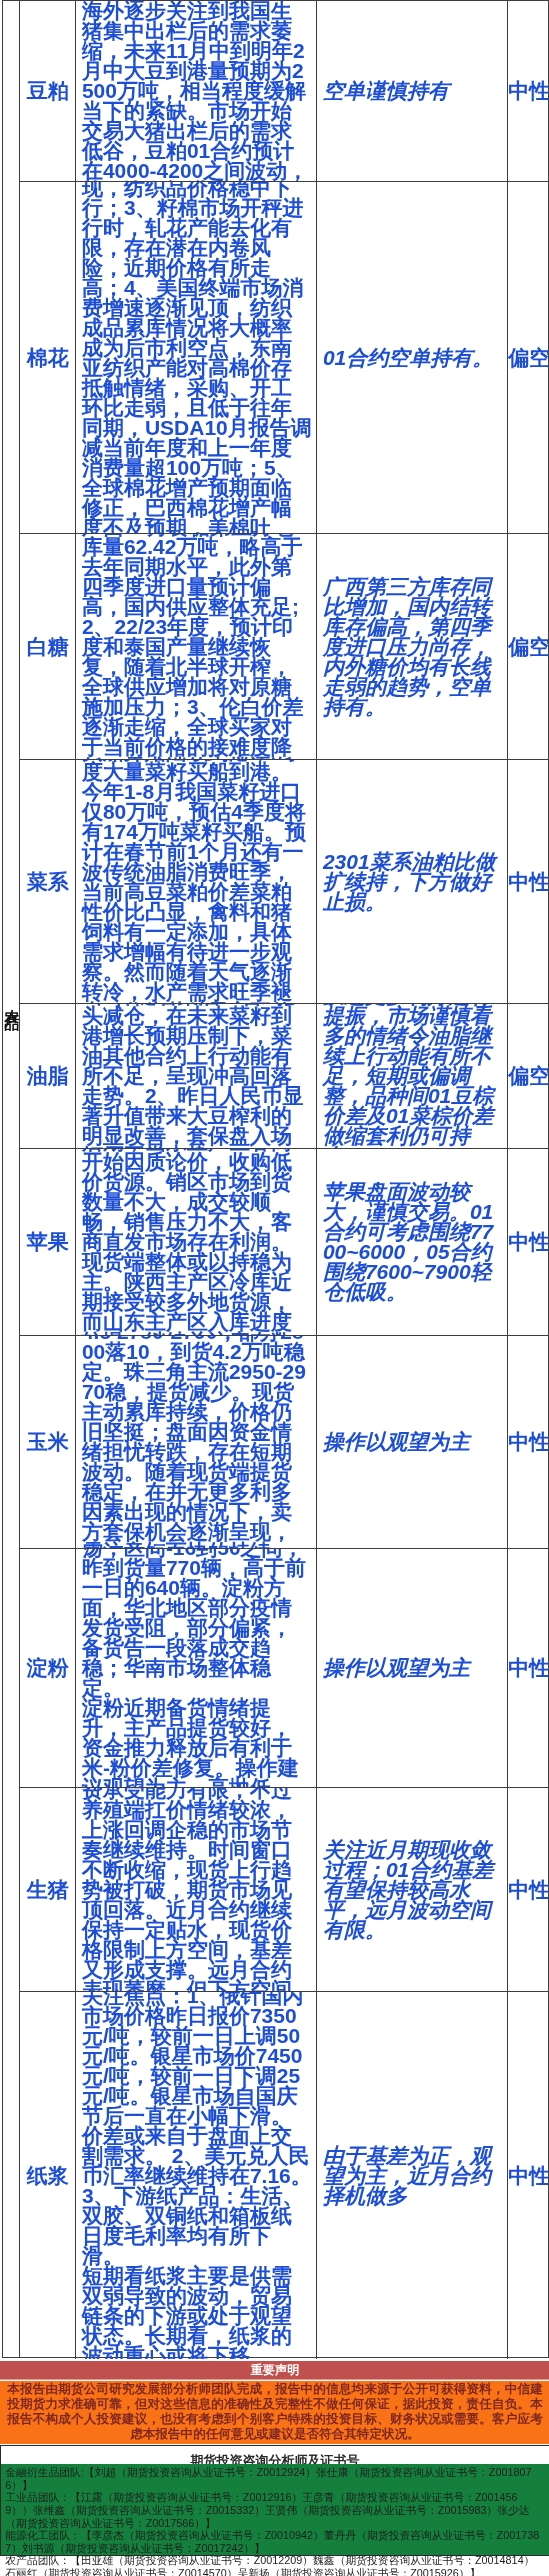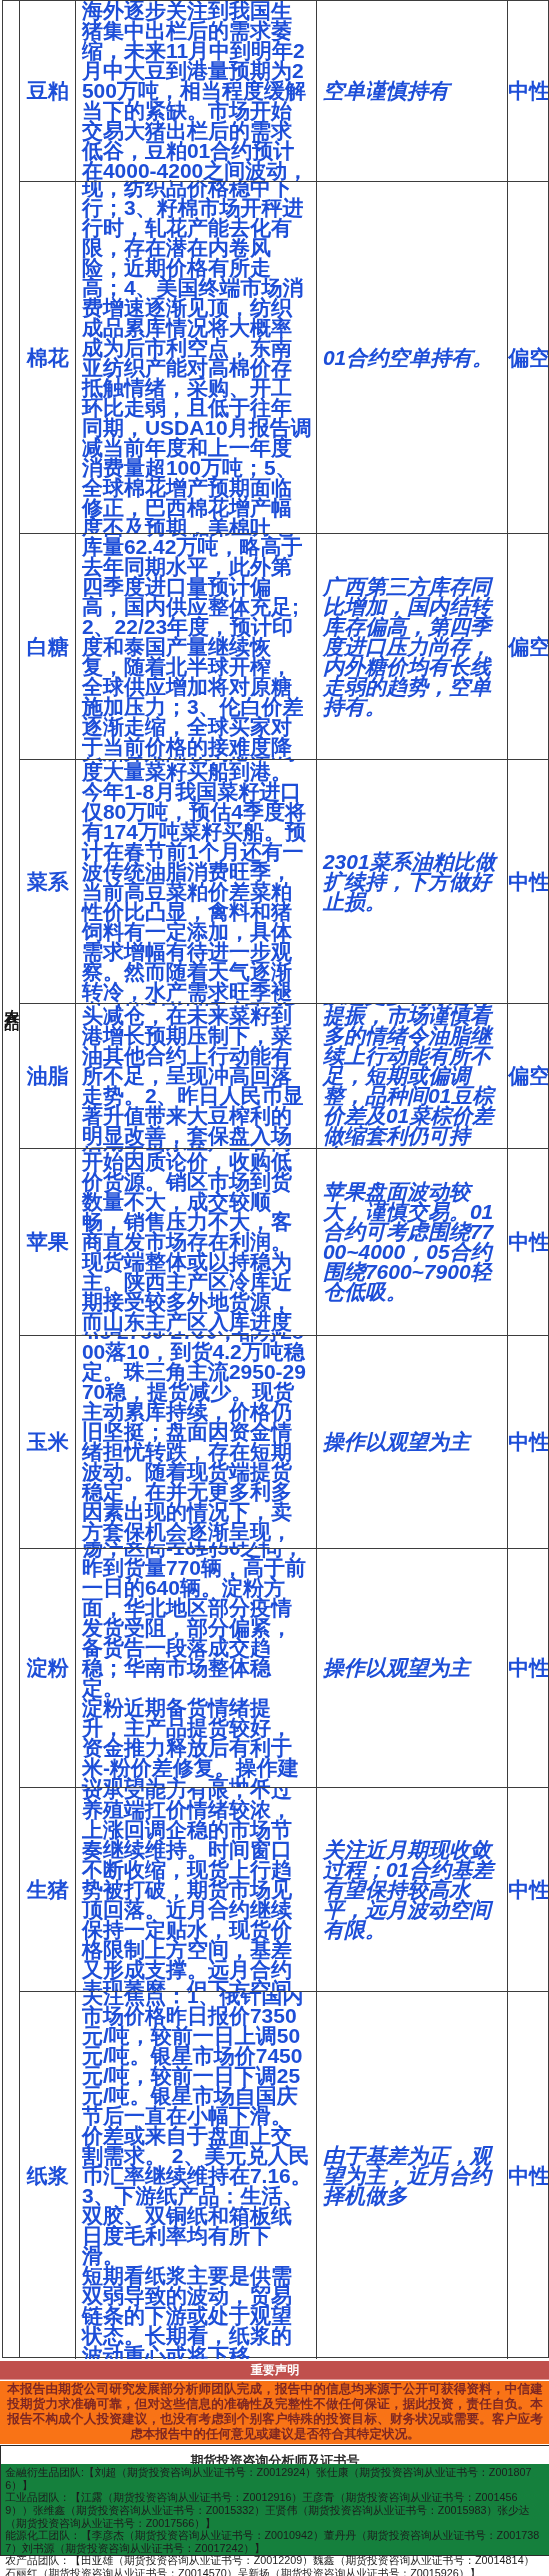--- a/index.html
+++ b/index.html
@@ -130,21 +130,21 @@
       </div>
 
       <div class="row" style="height:187px;">
         <div class="cell cell-name">
             <div class="txt">苹果</div>
           </div>
         <div class="cell cell-analysis">
             <div class="txt">各主产区逐步进入收购后期，山东主产区客商开始因质论价，收购低价货源。销区市场到货数量不大，成交较顺畅，销售压力不大，客商直发市场存在利润。现货端整体或以持稳为主。陕西主产区冷库近期接受较多外地货源，而山东主产区入库进度较慢，继续关注库存数据。</div>
           </div>
         <div class="cell cell-strategy">
-            <div class="txt">苹果盘面波动较大，谨慎交易。01合约可考虑围绕7700~4000，05合约围绕7600~7900轻仓低吸。</div>
+            <div class="txt">苹果盘面波动较大，谨慎交易。01合约可考虑围绕7700~6000，05合约围绕7600~7900轻仓低吸。</div>
           </div>
         <div class="cell cell-rating">
             <div>中性</div>
           </div>
       </div>
 
       <div class="row" style="height:213px;">
         <div class="cell cell-name">
             <div class="txt">玉米</div>
           </div>

